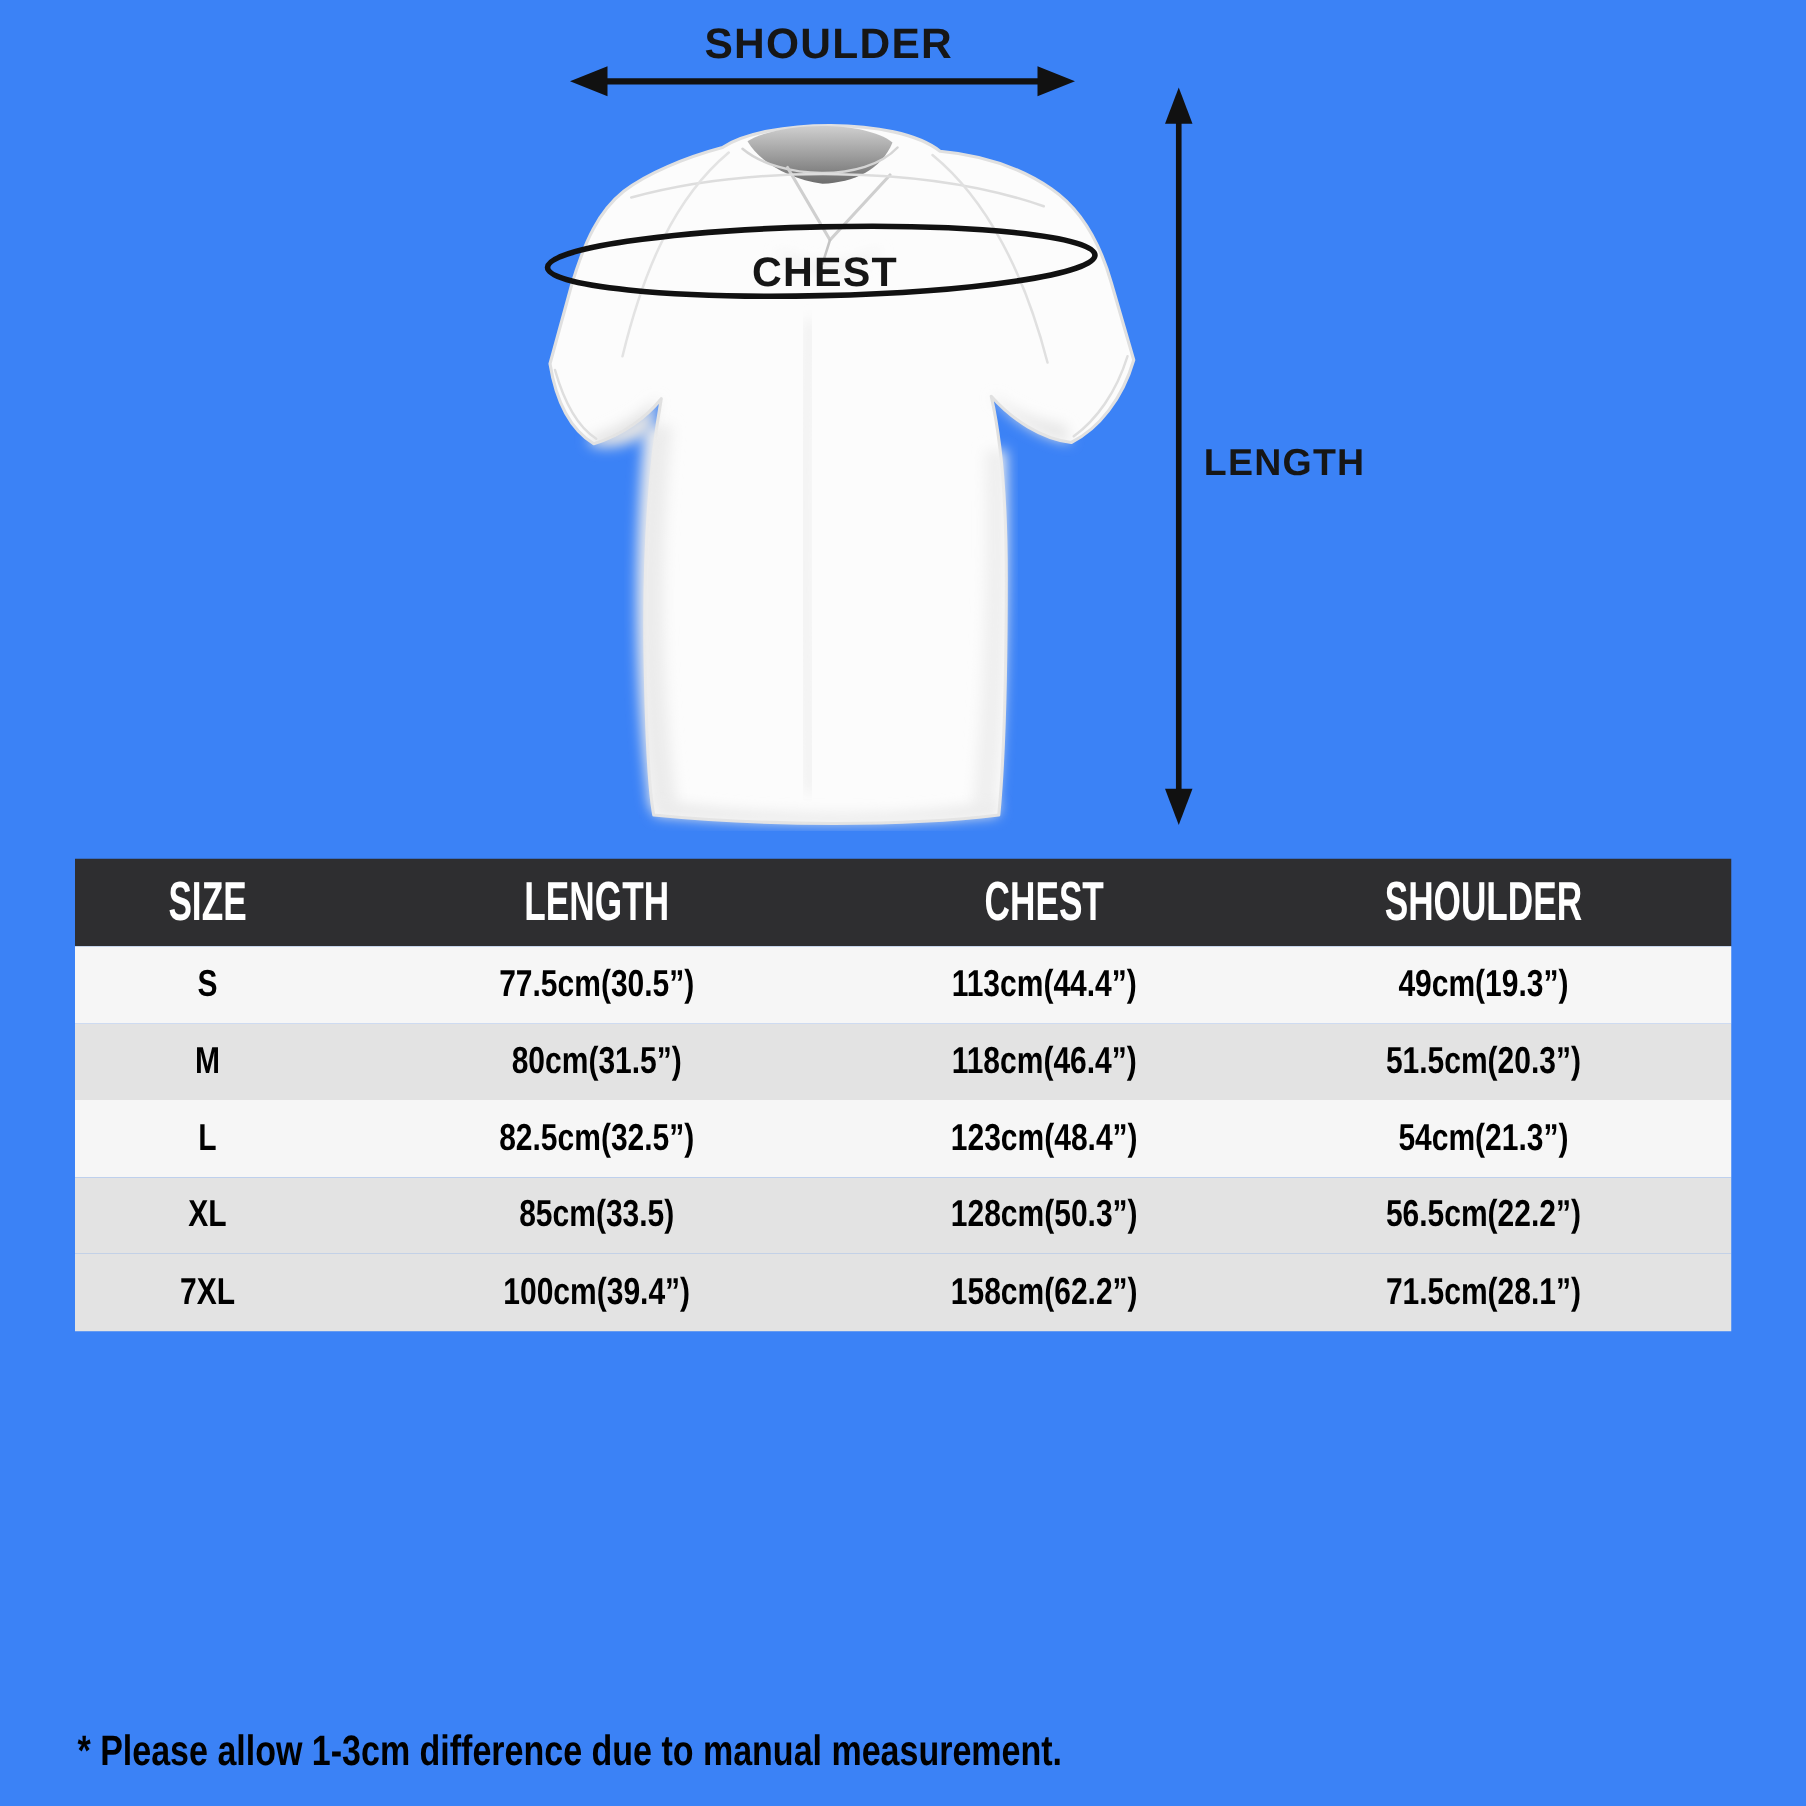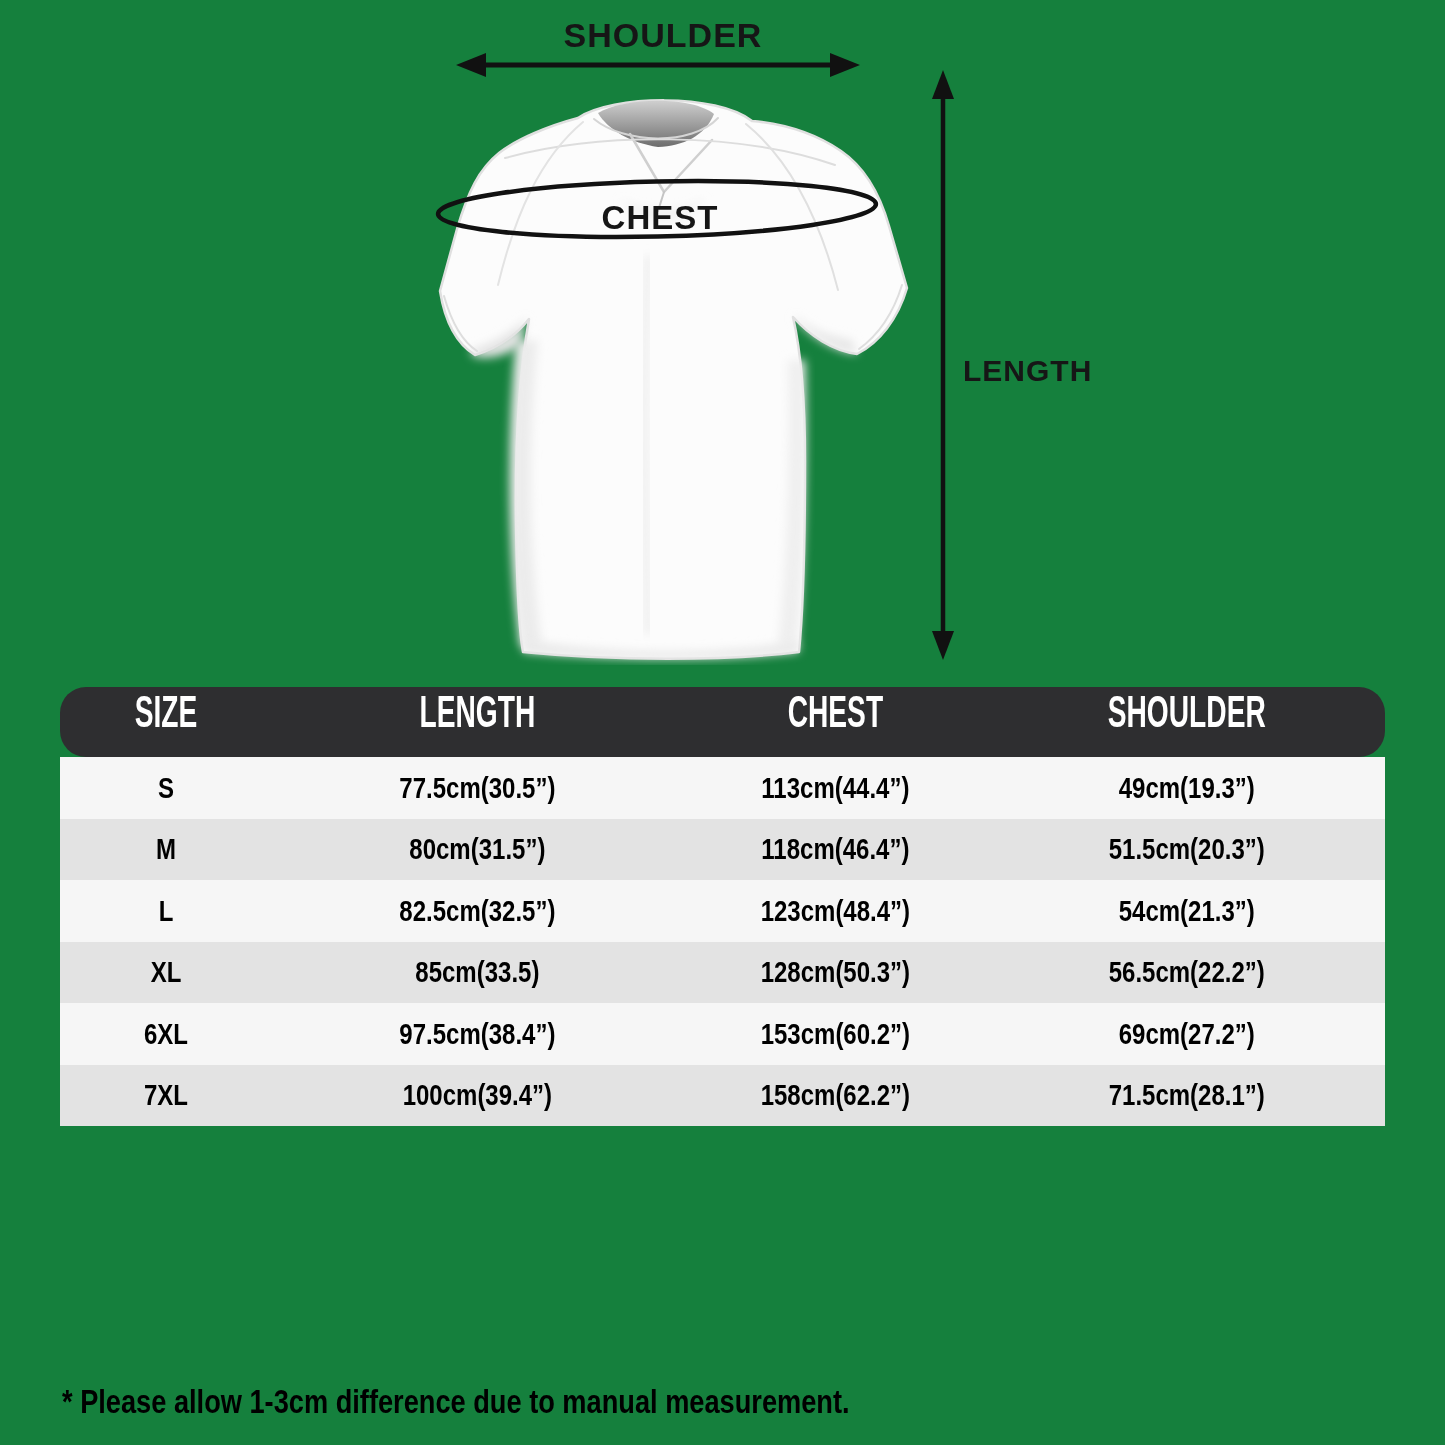--- a/index.html
+++ b/index.html
@@ -1,31 +1,31 @@
 <!DOCTYPE html>
 <html style="--header-bg: #2e2e30; --header-text: #ffffff; --row-light: #f6f6f6; --row-gray: #e3e3e3; --body-text: #000000;"><head>
 <meta charset="utf-8">
 <style>
   html,body{margin:0;padding:0;background:#fff;}
   .page{
-    position:relative;width:1445px;height:1445px;background:#15803d;overflow:hidden;
+    position:relative;width:1445px;height:1445px;background:#3b82f6;overflow:hidden;
     font-family:"Liberation Sans", sans-serif;
   }
   
   .diagram{position:absolute;left:0;top:0;width:1445px;height:686px;}
   .diagram svg{position:absolute;left:0;top:0;}
   .lbl{position:absolute;font-weight:bold;color:#161616;white-space:nowrap;}
   .lbl.shoulder{left:663px;top:16px;transform:translateX(-50%);font-size:34px;letter-spacing:1px;}
   .lbl.chest{left:660px;top:218px;transform:translate(-50%,-50%);font-size:33px;letter-spacing:1px;}
   .lbl.length{left:963px;top:371px;transform:translateY(-50%);font-size:30px;letter-spacing:1px;}
   
   .size-table{position:absolute;left:60px;top:687px;width:1325px;}
   .thead{
-    display:flex;align-items:flex-start;height:70px;
-    background:var(--header-bg,#2e2e30);color:var(--header-text,#ffffff);border-radius:26px;
+    display:flex;align-items:center;height:70px;
+    background:var(--header-bg,#2e2e30);color:var(--header-text,#ffffff);
   }
   .th{
     font-weight:bold;font-size:44px;text-align:center;
     transform:scaleX(0.64);transform-origin:center;white-space:nowrap;
   }
   .tr{display:flex;align-items:center;height:61.5px;}
   .tr.light{background:var(--row-light,#f6f6f6);}
   .tr.gray{background:var(--row-gray,#e3e3e3);}
   .td{
     font-weight:bold;font-size:30px;color:var(--body-text,#000);text-align:center;
@@ -149,26 +149,20 @@
     <div class="td col-length">82.5cm(32.5”)</div>
     <div class="td col-chest">123cm(48.4”)</div>
     <div class="td col-shoulder">54cm(21.3”)</div>
   </div>
         <div class="tr gray">
     <div class="td col-size">XL</div>
     <div class="td col-length">85cm(33.5)</div>
     <div class="td col-chest">128cm(50.3”)</div>
     <div class="td col-shoulder">56.5cm(22.2”)</div>
   </div>
-        <div class="tr light">
-    <div class="td col-size">6XL</div>
-    <div class="td col-length">97.5cm(38.4”)</div>
-    <div class="td col-chest">153cm(60.2”)</div>
-    <div class="td col-shoulder">69cm(27.2”)</div>
-  </div>
         <div class="tr gray">
     <div class="td col-size">7XL</div>
     <div class="td col-length">100cm(39.4”)</div>
     <div class="td col-chest">158cm(62.2”)</div>
     <div class="td col-shoulder">71.5cm(28.1”)</div>
   </div>
       </div>
   </div>
 
   <div class="footnote">* Please allow 1-3cm difference due to manual measurement.</div>

